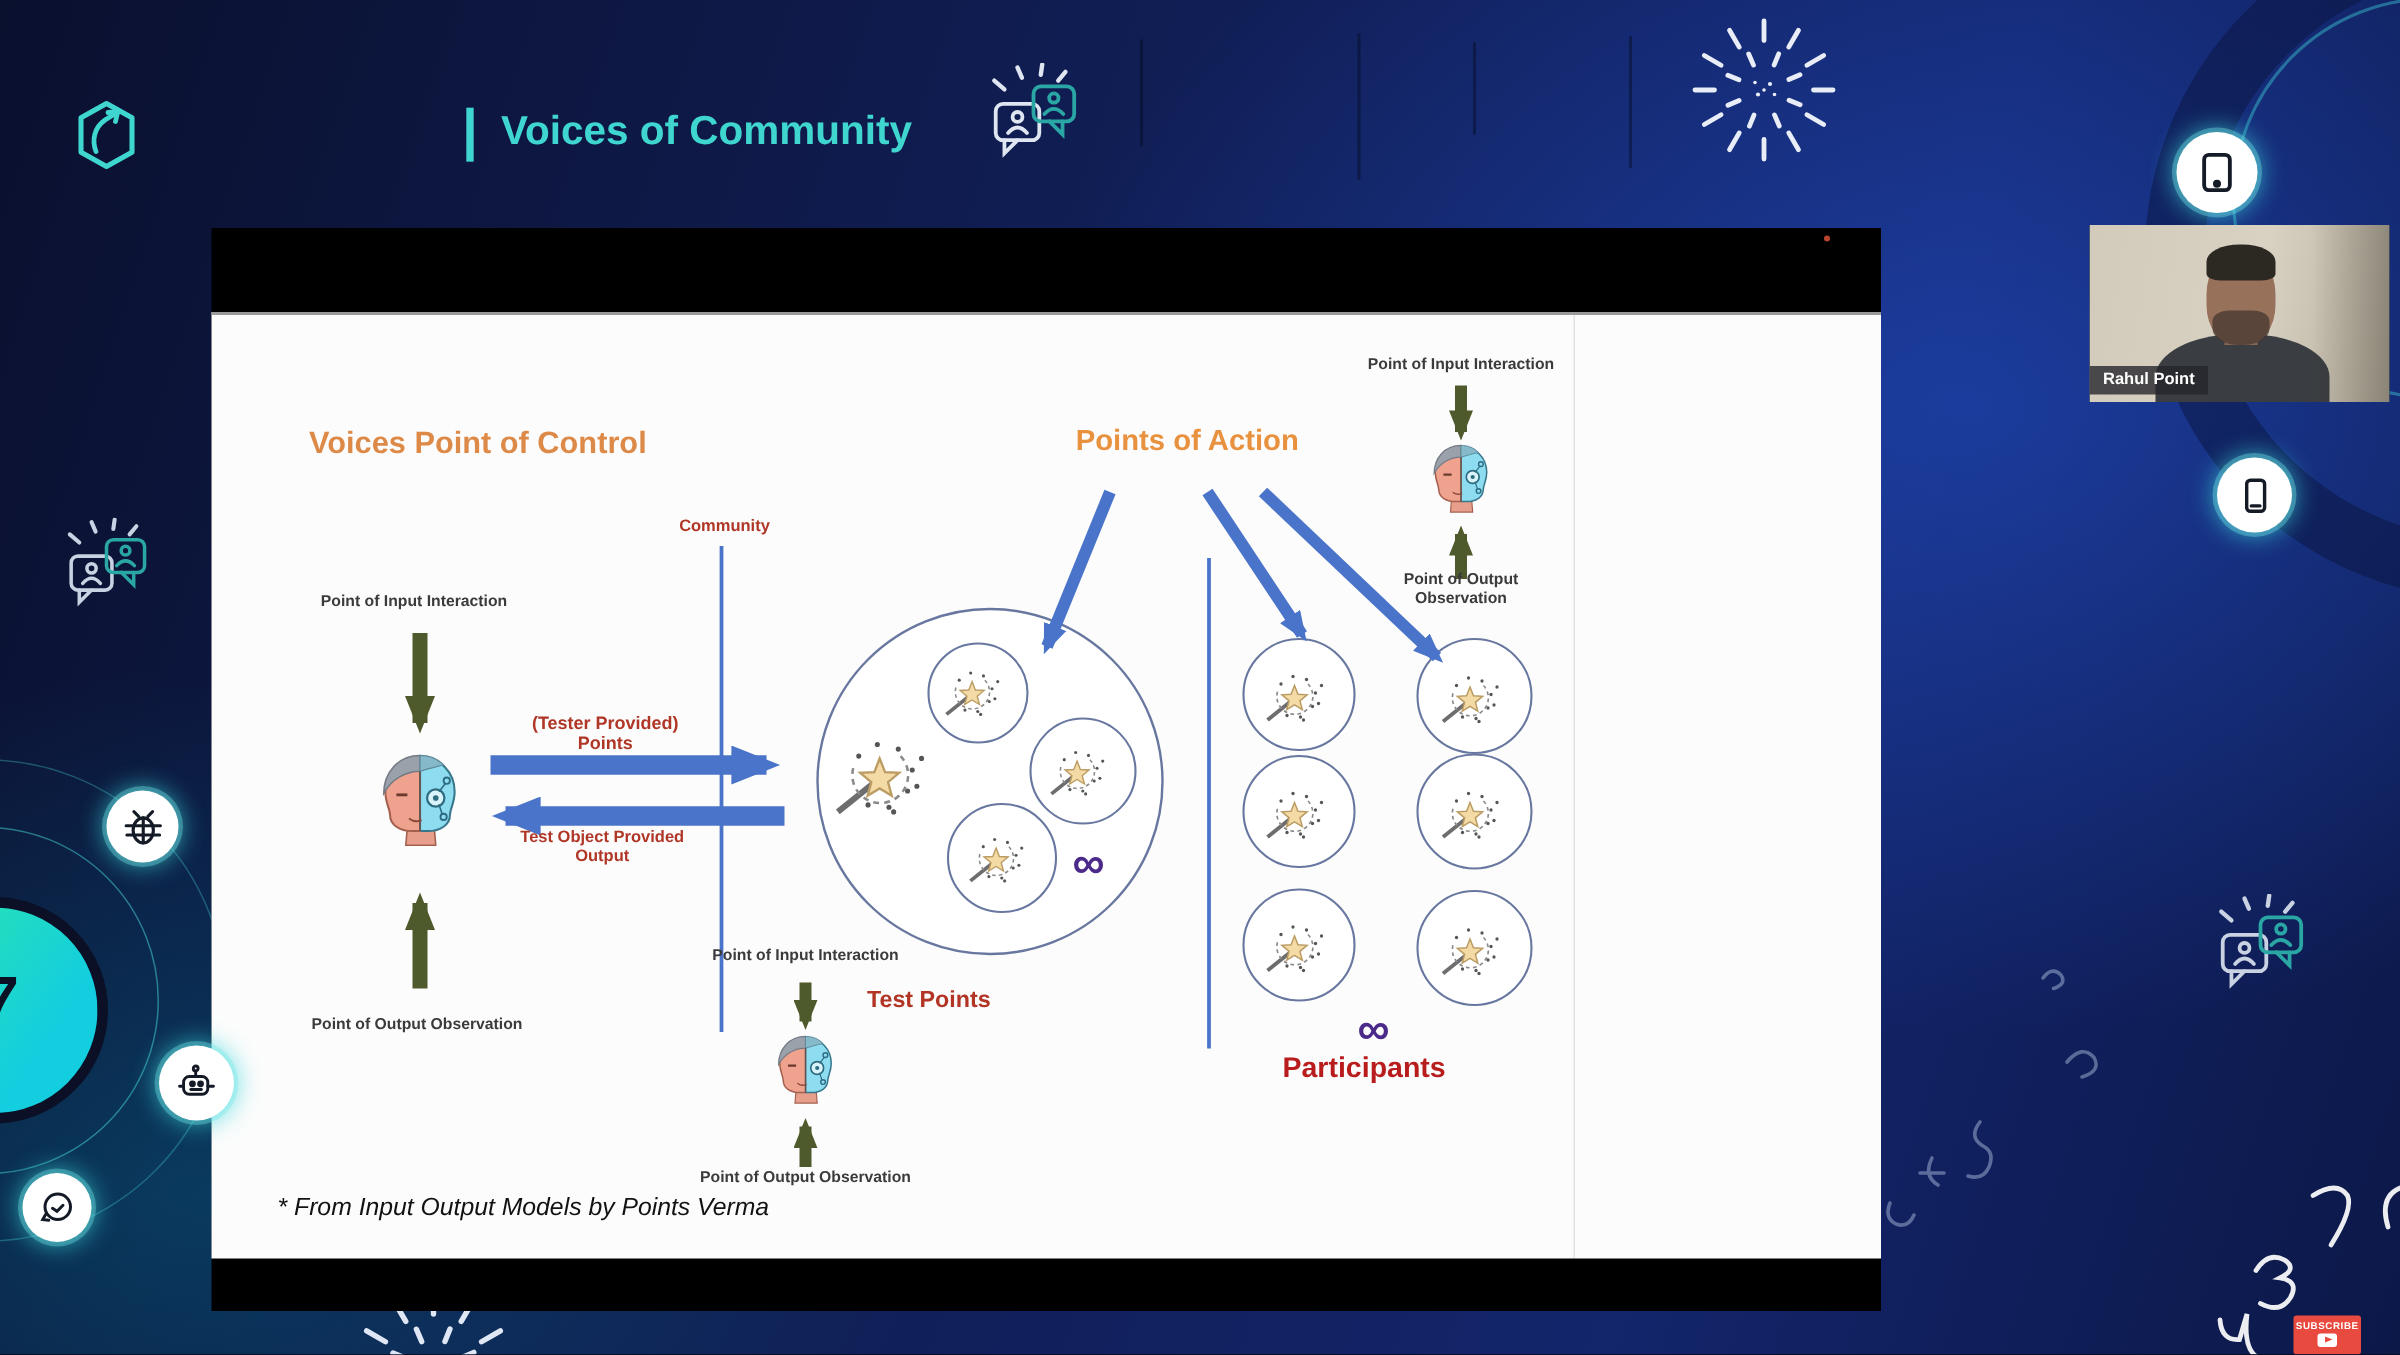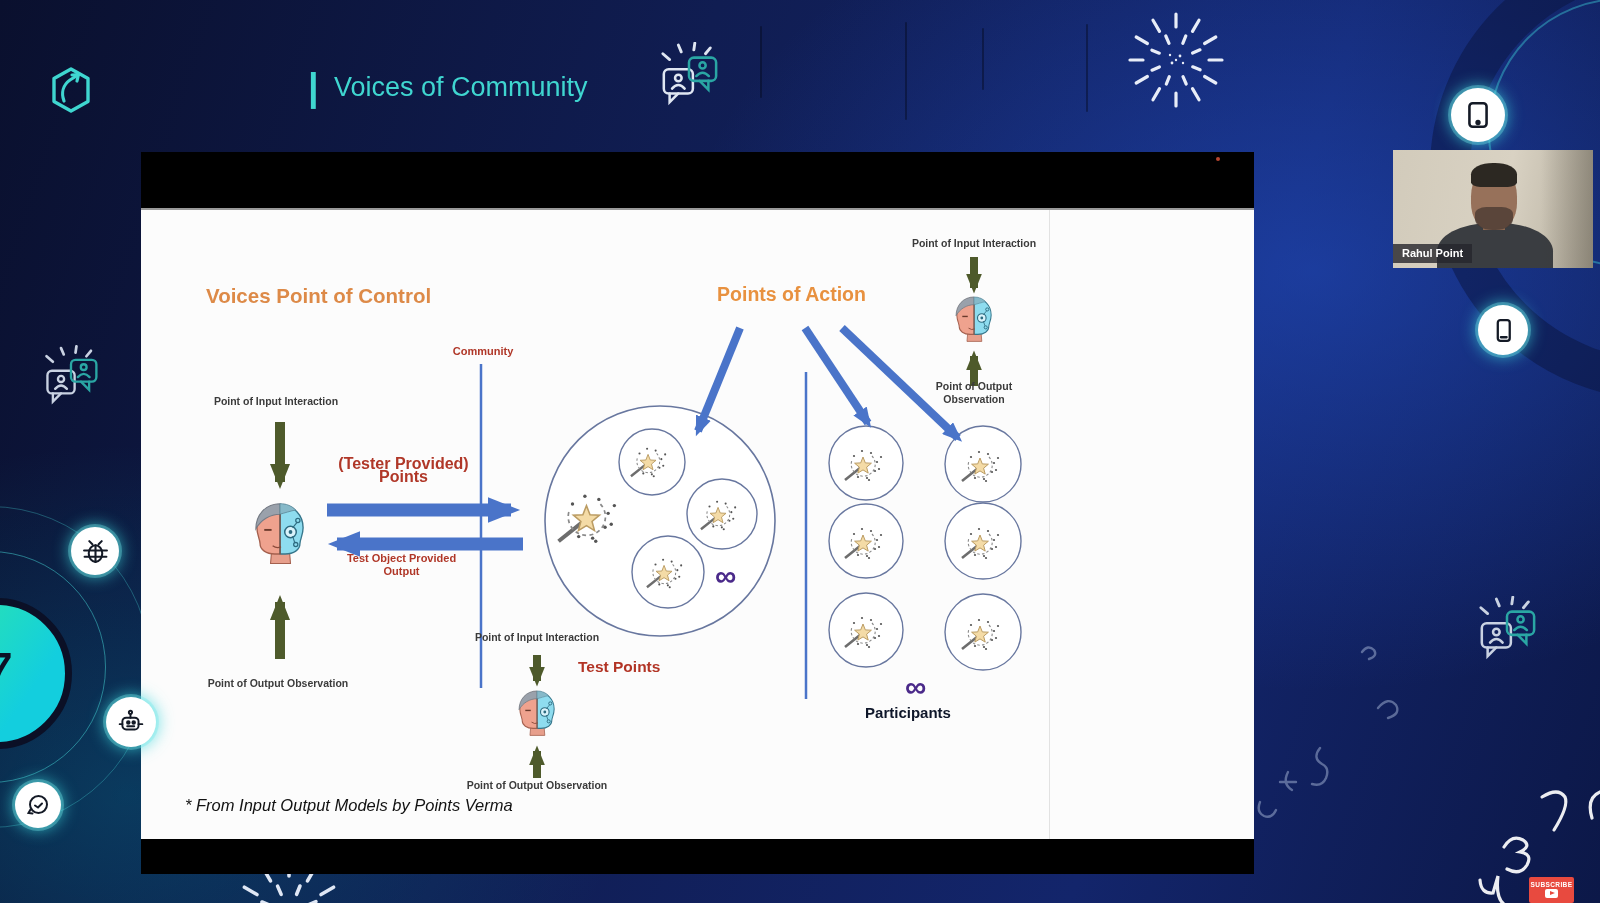--- a/index.html
+++ b/index.html
@@ -6,21 +6,21 @@
   #root{position:relative;width:1600px;height:903px;overflow:hidden;
         font-family:"Liberation Sans",sans-serif;
         background:
           radial-gradient(ellipse 900px 600px at 82% 30%, rgba(35,80,200,.55), rgba(0,0,0,0) 70%),
           radial-gradient(ellipse 700px 500px at 8% 88%, rgba(0,150,170,.28), rgba(0,0,0,0) 70%),
           linear-gradient(108deg,#0a102e 0%,#101d52 38%,#13256b 72%,#0c1848 100%);}
   .abs{position:absolute;}
   
   #hdr-brand{left:100px;top:74px;font-size:27px;font-weight:bold;letter-spacing:1px;color:#3fd6d0;}
   #hdr-divider{left:308px;top:66px;font-size:38px;font-weight:bold;color:#3fd6d0;}
-  #hdr-title{left:334px;top:72px;font-size:27px;font-weight:normal;color:#3fd6d0;}
+  #hdr-title{left:334px;top:72px;font-size:27px;font-weight:bold;color:#3fd6d0;}
   
   .ring{position:absolute;border-radius:50%;pointer-events:none;}
   .badge{position:absolute;background:#fff;border-radius:50%;display:flex;align-items:center;justify-content:center;
          box-shadow:0 0 0 3px rgba(120,235,235,.35),0 0 16px 2px rgba(60,215,220,.75);z-index:5;}
   .chat{position:absolute;color:#c9d2e2;z-index:1;}
   .fw{position:absolute;z-index:1;}
   .drip{position:absolute;width:2px;background:rgba(3,6,18,.38);border-radius:2px;z-index:1;}
   
   #cdown{left:-79px;top:598px;width:137px;height:137px;border-radius:50%;z-index:1;
          background:linear-gradient(125deg,#2ee8a8,#13cede 70%);border:7px solid #0b1026;
@@ -247,39 +247,39 @@
         <line x1="701" y1="118" x2="817" y2="228" stroke="#4a74c9" stroke-width="8" marker-end="url(#mb)"></line>
       </svg>
 
       <div class="lbl hd" style="left:65px;top:79px">Voices Point of Control</div>
       <div class="lbl hd" style="left:563px;top:78px;width:175px;color:#e8913f;font-size:19.5px">Points of Action</div>
       <div class="lbl red" style="left:302px;top:135px;width:80px;font-size:11px">Community</div>
 
       <div class="lbl" style="left:69px;top:185px;width:132px">Point of Input Interaction</div>
       <div class="lbl" style="left:63px;top:467px;width:148px">Point of Output Observation</div>
 
-      <div class="lbl red" style="left:190px;top:247px;width:145px;font-size:16px">
+      <div class="lbl red" style="left:190px;top:266px;width:145px;font-size:12px">
         <div>(Tester Provided)</div>
         <div>Points</div>
       </div>
       <div class="lbl red" style="left:183px;top:342px;width:155px;font-size:11px">
         <div>Test Object Provided</div>
         <div>Output</div>
       </div>
 
       <div class="lbl" style="left:330px;top:421px;width:132px">Point of Input Interaction</div>
       <div class="lbl" style="left:322px;top:569px;width:148px">Point of Output Observation</div>
       <div class="lbl red" style="left:437px;top:450px;font-size:15.5px;color:#b23425">Test Points</div>
 
       <div class="lbl" style="left:768px;top:27px;width:130px">Point of Input Interaction</div>
       <div class="lbl" style="left:790px;top:170px;width:86px">Point of Output Observation</div>
 
       <div class="inf" style="left:574px;top:351px">∞</div>
       <div class="inf" style="left:764px;top:462px">∞</div>
-      <div class="lbl red" style="left:714px;top:496px;width:106px;font-size:15px;color:#0f172a">Participants</div>
+      <div class="lbl red" style="left:714px;top:496px;width:106px;font-size:19px;color:#b91c1c">Participants</div>
 
       <div id="slide-edge"></div>
       <div id="footnote">* From Input Output Models by Points Verma</div>
     </div>
   </div>
 
   <div class="badge" style="left:71px;top:527px;width:48px;height:48px">
     <svg width="27" height="27" viewBox="0 0 26 26" fill="none" stroke="#141a26" stroke-width="2" stroke-linecap="round">
       <ellipse cx="13" cy="15" rx="6.5" ry="8"></ellipse>
         <path d="M13,7 V23"></path>

